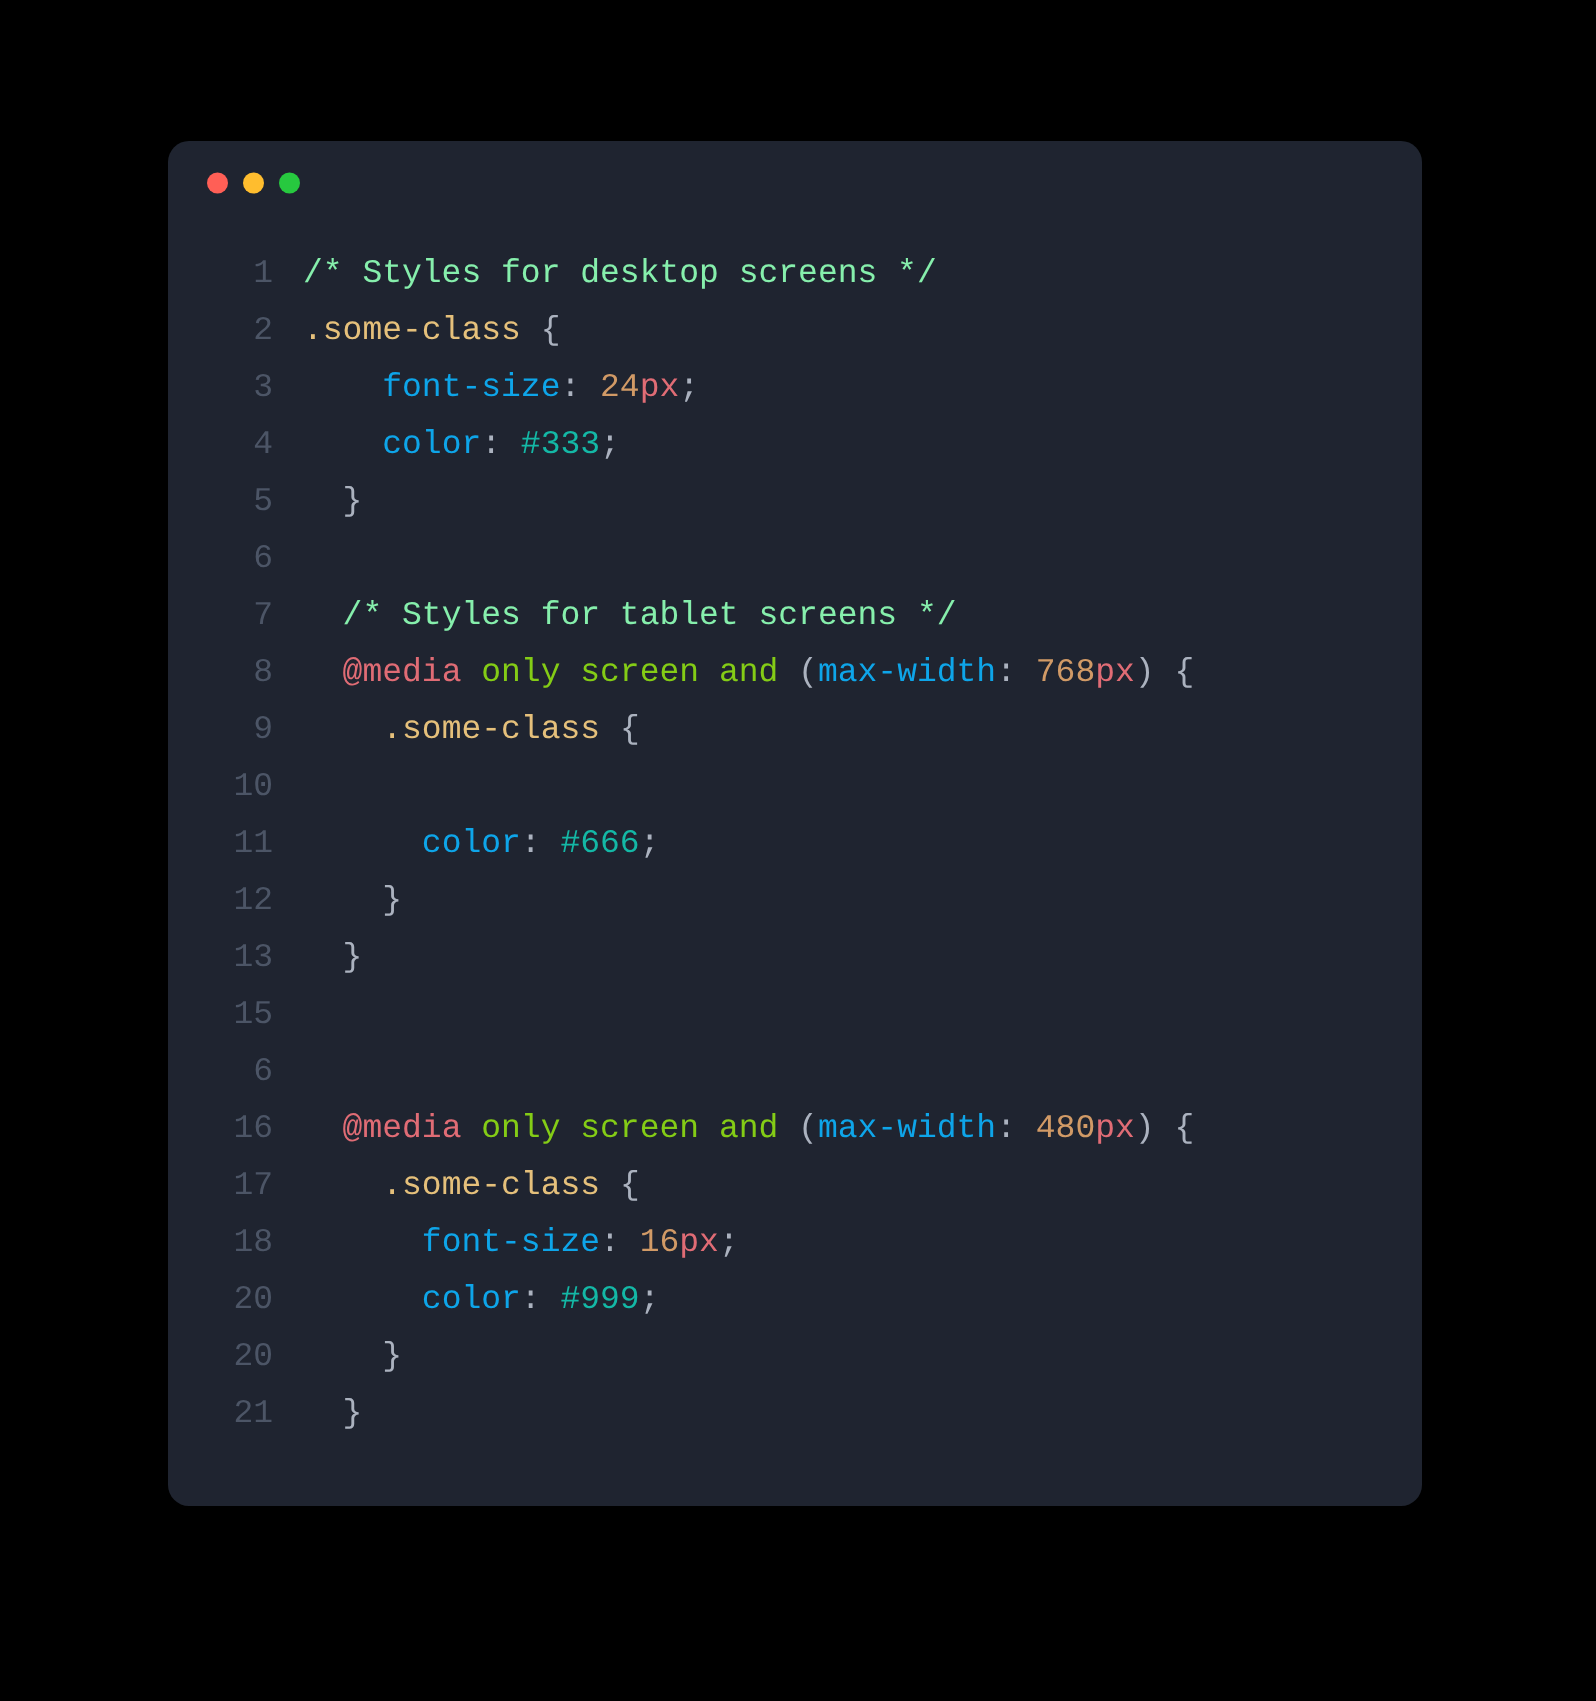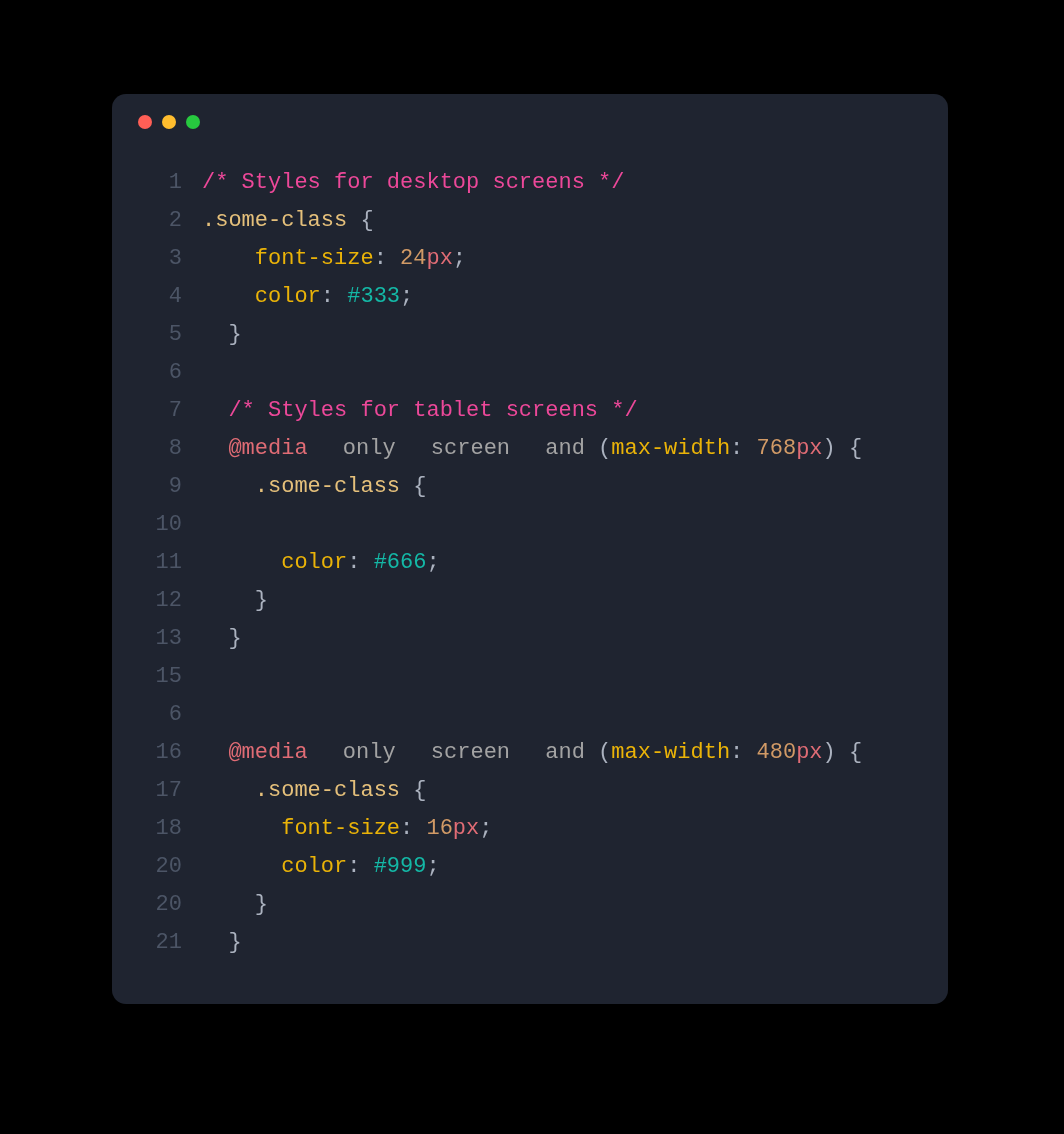--- a/index.html
+++ b/index.html
@@ -55,28 +55,28 @@
     color: #4c5566;
     padding-right: 20px;
     user-select: none;
     flex: 0 0 auto;
   }
   .code {
     flex: 1 1 auto;
     color: #c0c5ce;
   }
 
-  .tok-comment  { color:#ec4899; }
+  .tok-comment  { color:#86efac; }
   .tok-selector { color:#e5c07b; }
   .tok-punct    { color:#abb2bf; }
-  .tok-prop     { color:#eab308;font-family:Liberation Mono, monospace; }
+  .tok-prop     { color:#0ea5e9;font-family:Liberation Mono, monospace; }
   .tok-number   { color:#d19a66; }
   .tok-unit     { color:#e06c75;text-align:center; }
   .tok-keyword  { color:#e06c75; }
-  .tok-media-kw { color:#a3a3a3;margin-left:22px; }
+  .tok-media-kw { color:#84cc16; }
   .tok-hex      { color:#14b8a6; }
 </style>
 </head>
 <body>
 
 <div class="window">
   <div class="titlebar">
     <span class="dot red"></span>
     <span class="dot yellow"></span>
     <span class="dot green"></span>

